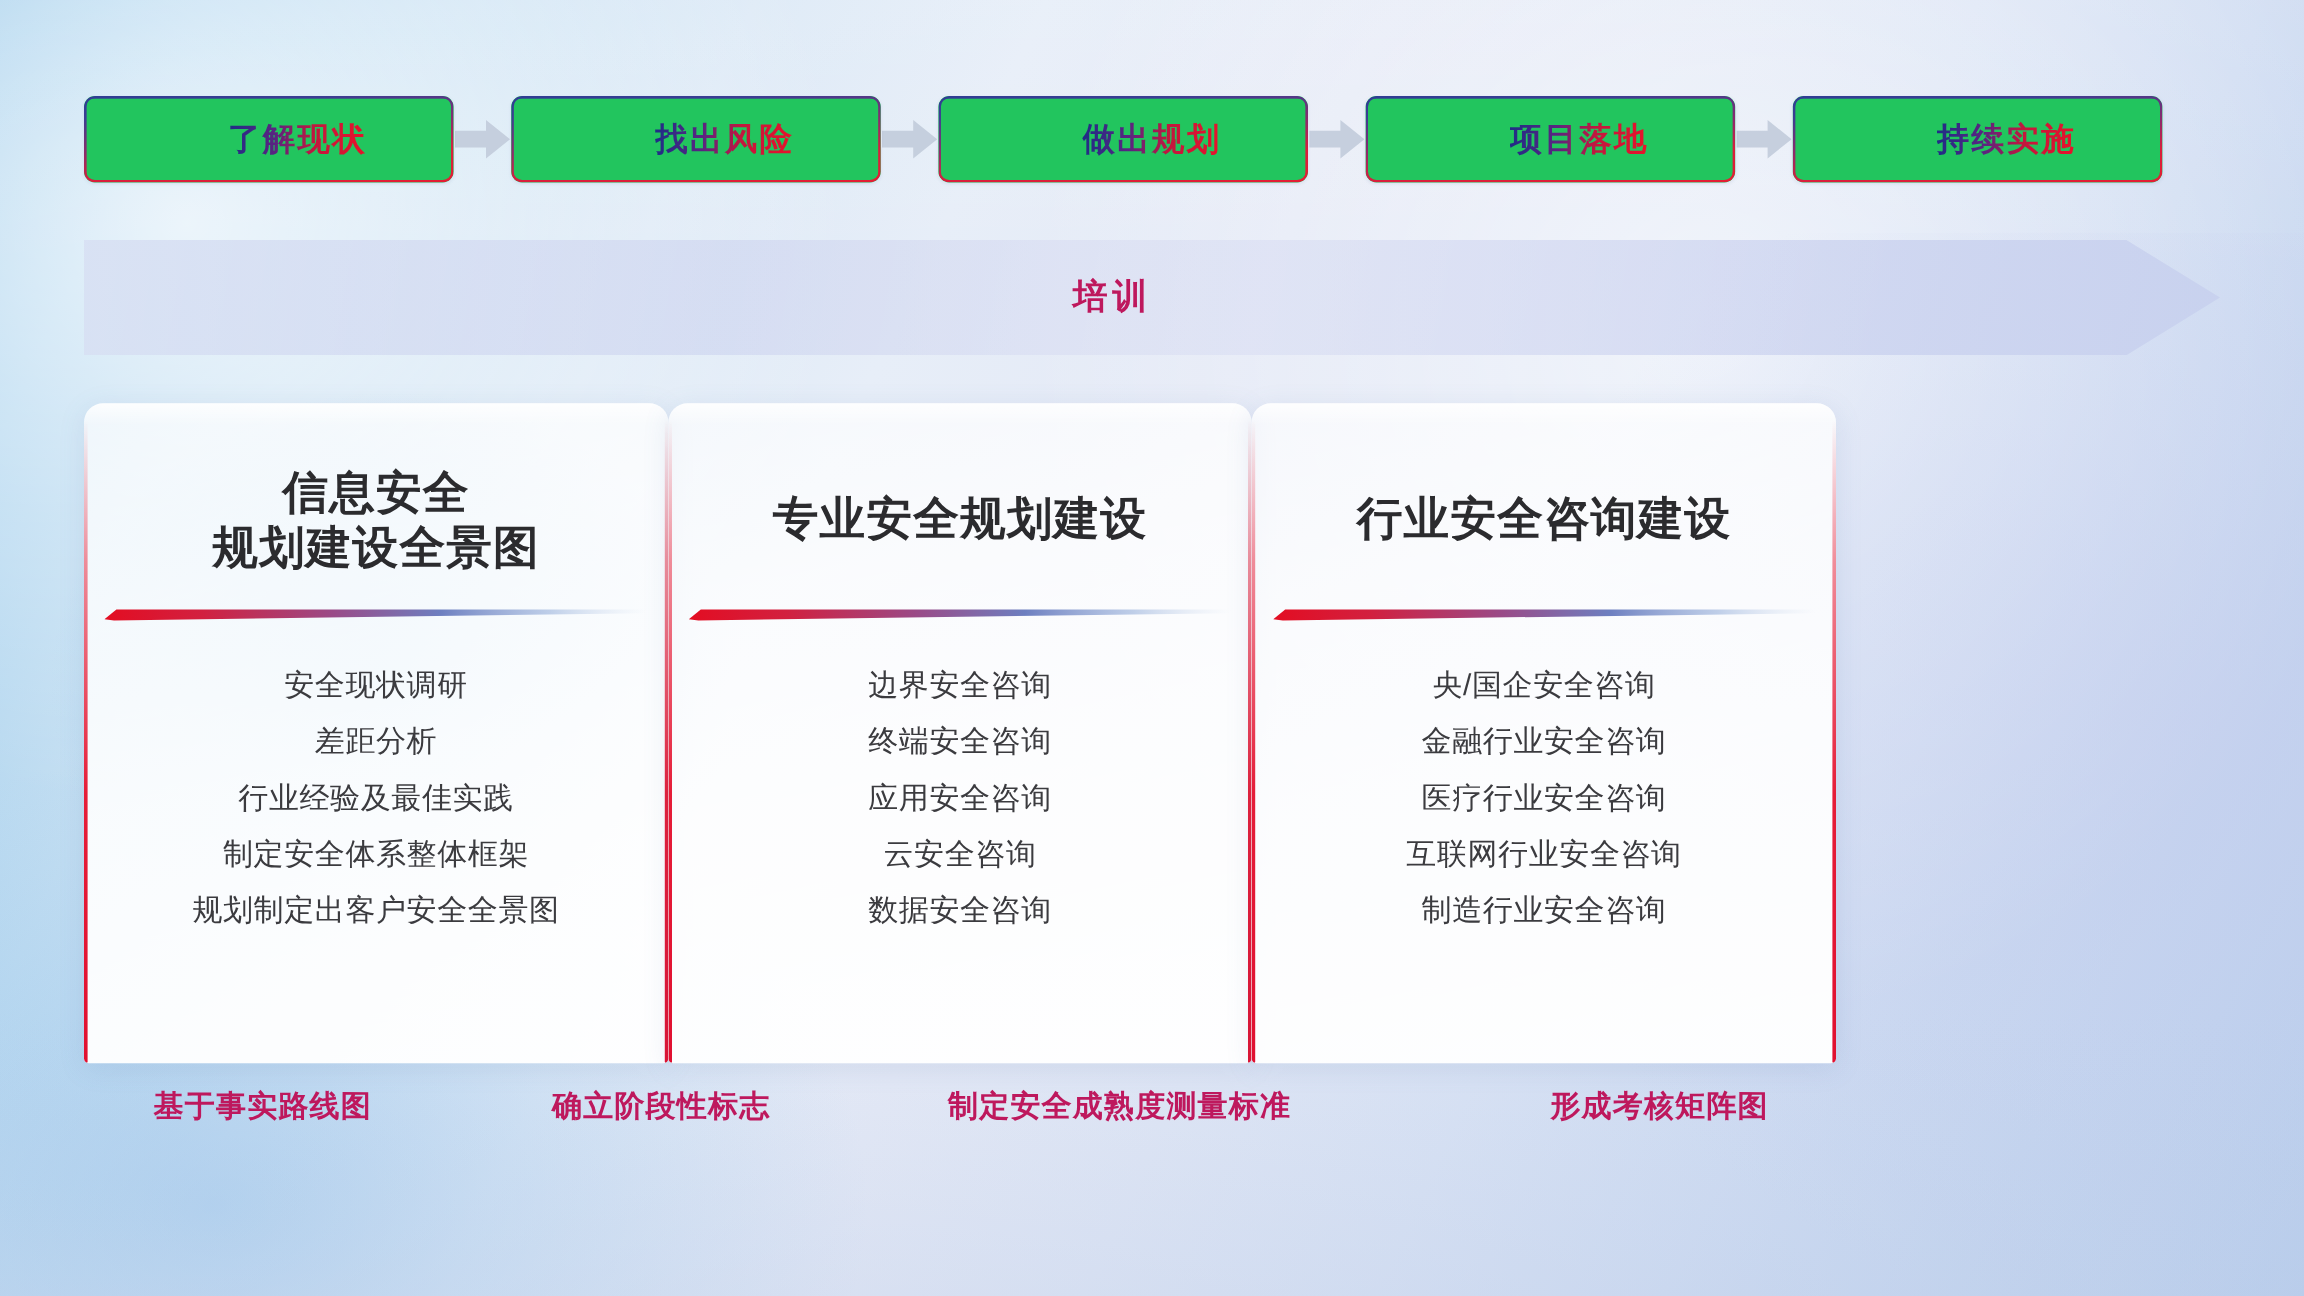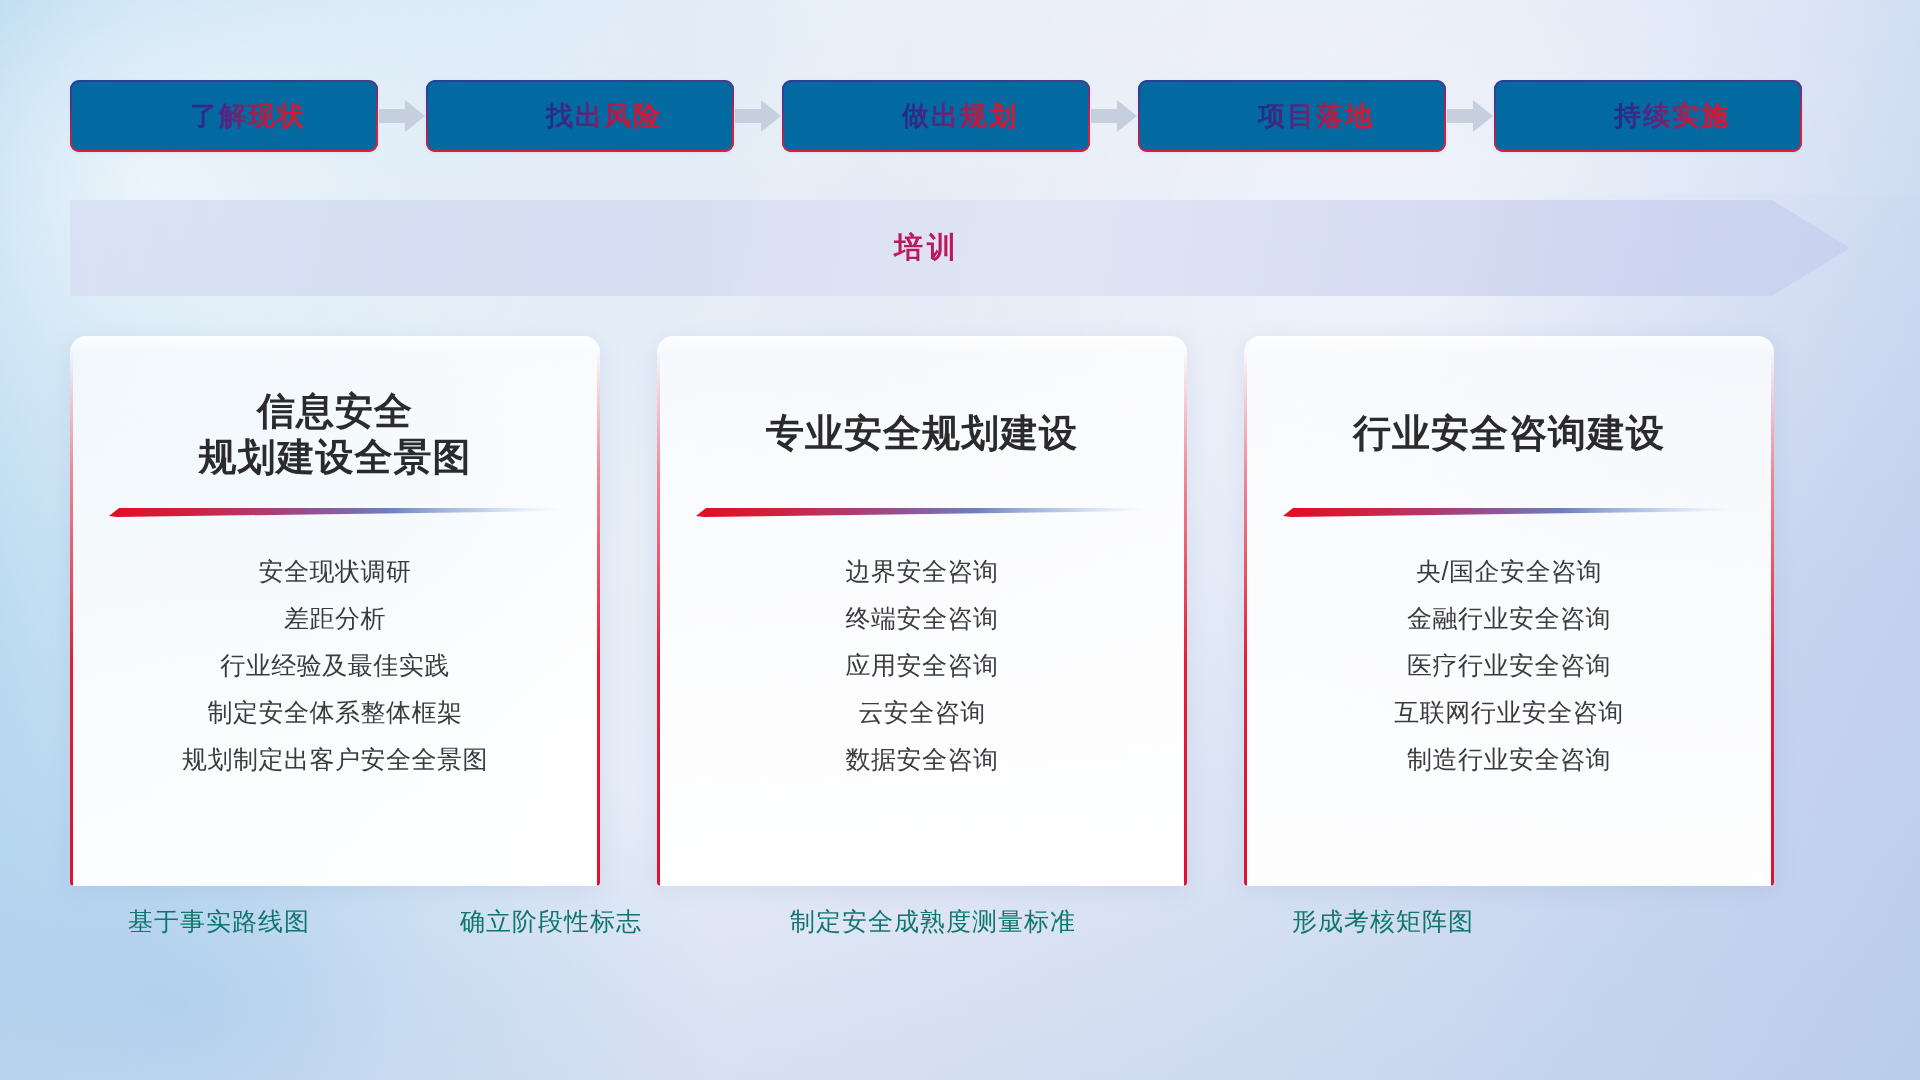--- a/index.html
+++ b/index.html
@@ -58,21 +58,21 @@
 
   
   #steps{
     position:absolute; left:70px; top:80px; width:1780px; height:72px;
     display:flex; align-items:center;
   }
   .step{
     position:relative;
     flex:0 0 308px; height:72px;
     border-radius:9px;
-    background:#0369a1;
+    background:#22c55e;
     display:flex; align-items:center; justify-content:center;
     box-shadow:0 1px 3px rgba(60,90,140,.10);
     padding-left:48px;
   }
   .step::before{
     content:""; position:absolute; inset:0; border-radius:9px; padding:2px;
     background:linear-gradient(175deg,#2f3d93 0%,#3b3d93 18%,#8e2a6b 48%,#d81f3c 72%,#e31e33 100%);
     -webkit-mask:linear-gradient(#000 0 0) content-box, linear-gradient(#000 0 0);
     -webkit-mask-composite:xor; mask-composite:exclude;
     pointer-events:none;
@@ -111,21 +111,21 @@
   }
   #banner .band-title{
     position:absolute; inset:0;
     display:flex; align-items:center; justify-content:center;
     padding-right:66px;
     font-size:29px; font-weight:700; color:#be185d; letter-spacing:4px;
   }
 
   
   #cards{
-    position:absolute; left:70px; top:336px; width:1704px; height:550px;
+    position:absolute; left:70px; top:336px; width:1460px; height:550px;
     display:flex; justify-content:space-between;
   }
   .card{
     position:relative;
     width:530px; height:550px;
     border-radius:16px 16px 4px 4px;
     background:linear-gradient(168deg,
       rgba(255,255,255,.62) 0%,
       rgba(255,255,255,.80) 26%,
       rgba(255,255,255,.90) 54%,
@@ -178,21 +178,21 @@
     font-size:25px; color:#3b3b3f; letter-spacing:.5px; line-height:1.2;
     white-space:nowrap;
   }
 
   
   #footnotes{
     position:absolute; left:70px; top:905px; width:1780px; height:60px;
   }
   .footnote{
     position:absolute; top:0;
-    font-size:25px; font-weight:400; color:#0f766e; letter-spacing:1px;
+    font-size:25px; font-weight:700; color:#be185d; letter-spacing:1px;
     white-space:nowrap;
   }
 </style>
 </head>
 <body>
 
 <div id="bg">
   <div class="bg-base"></div>
   <div class="bg-glow-a"></div>
   <div class="bg-glow-b"></div>

